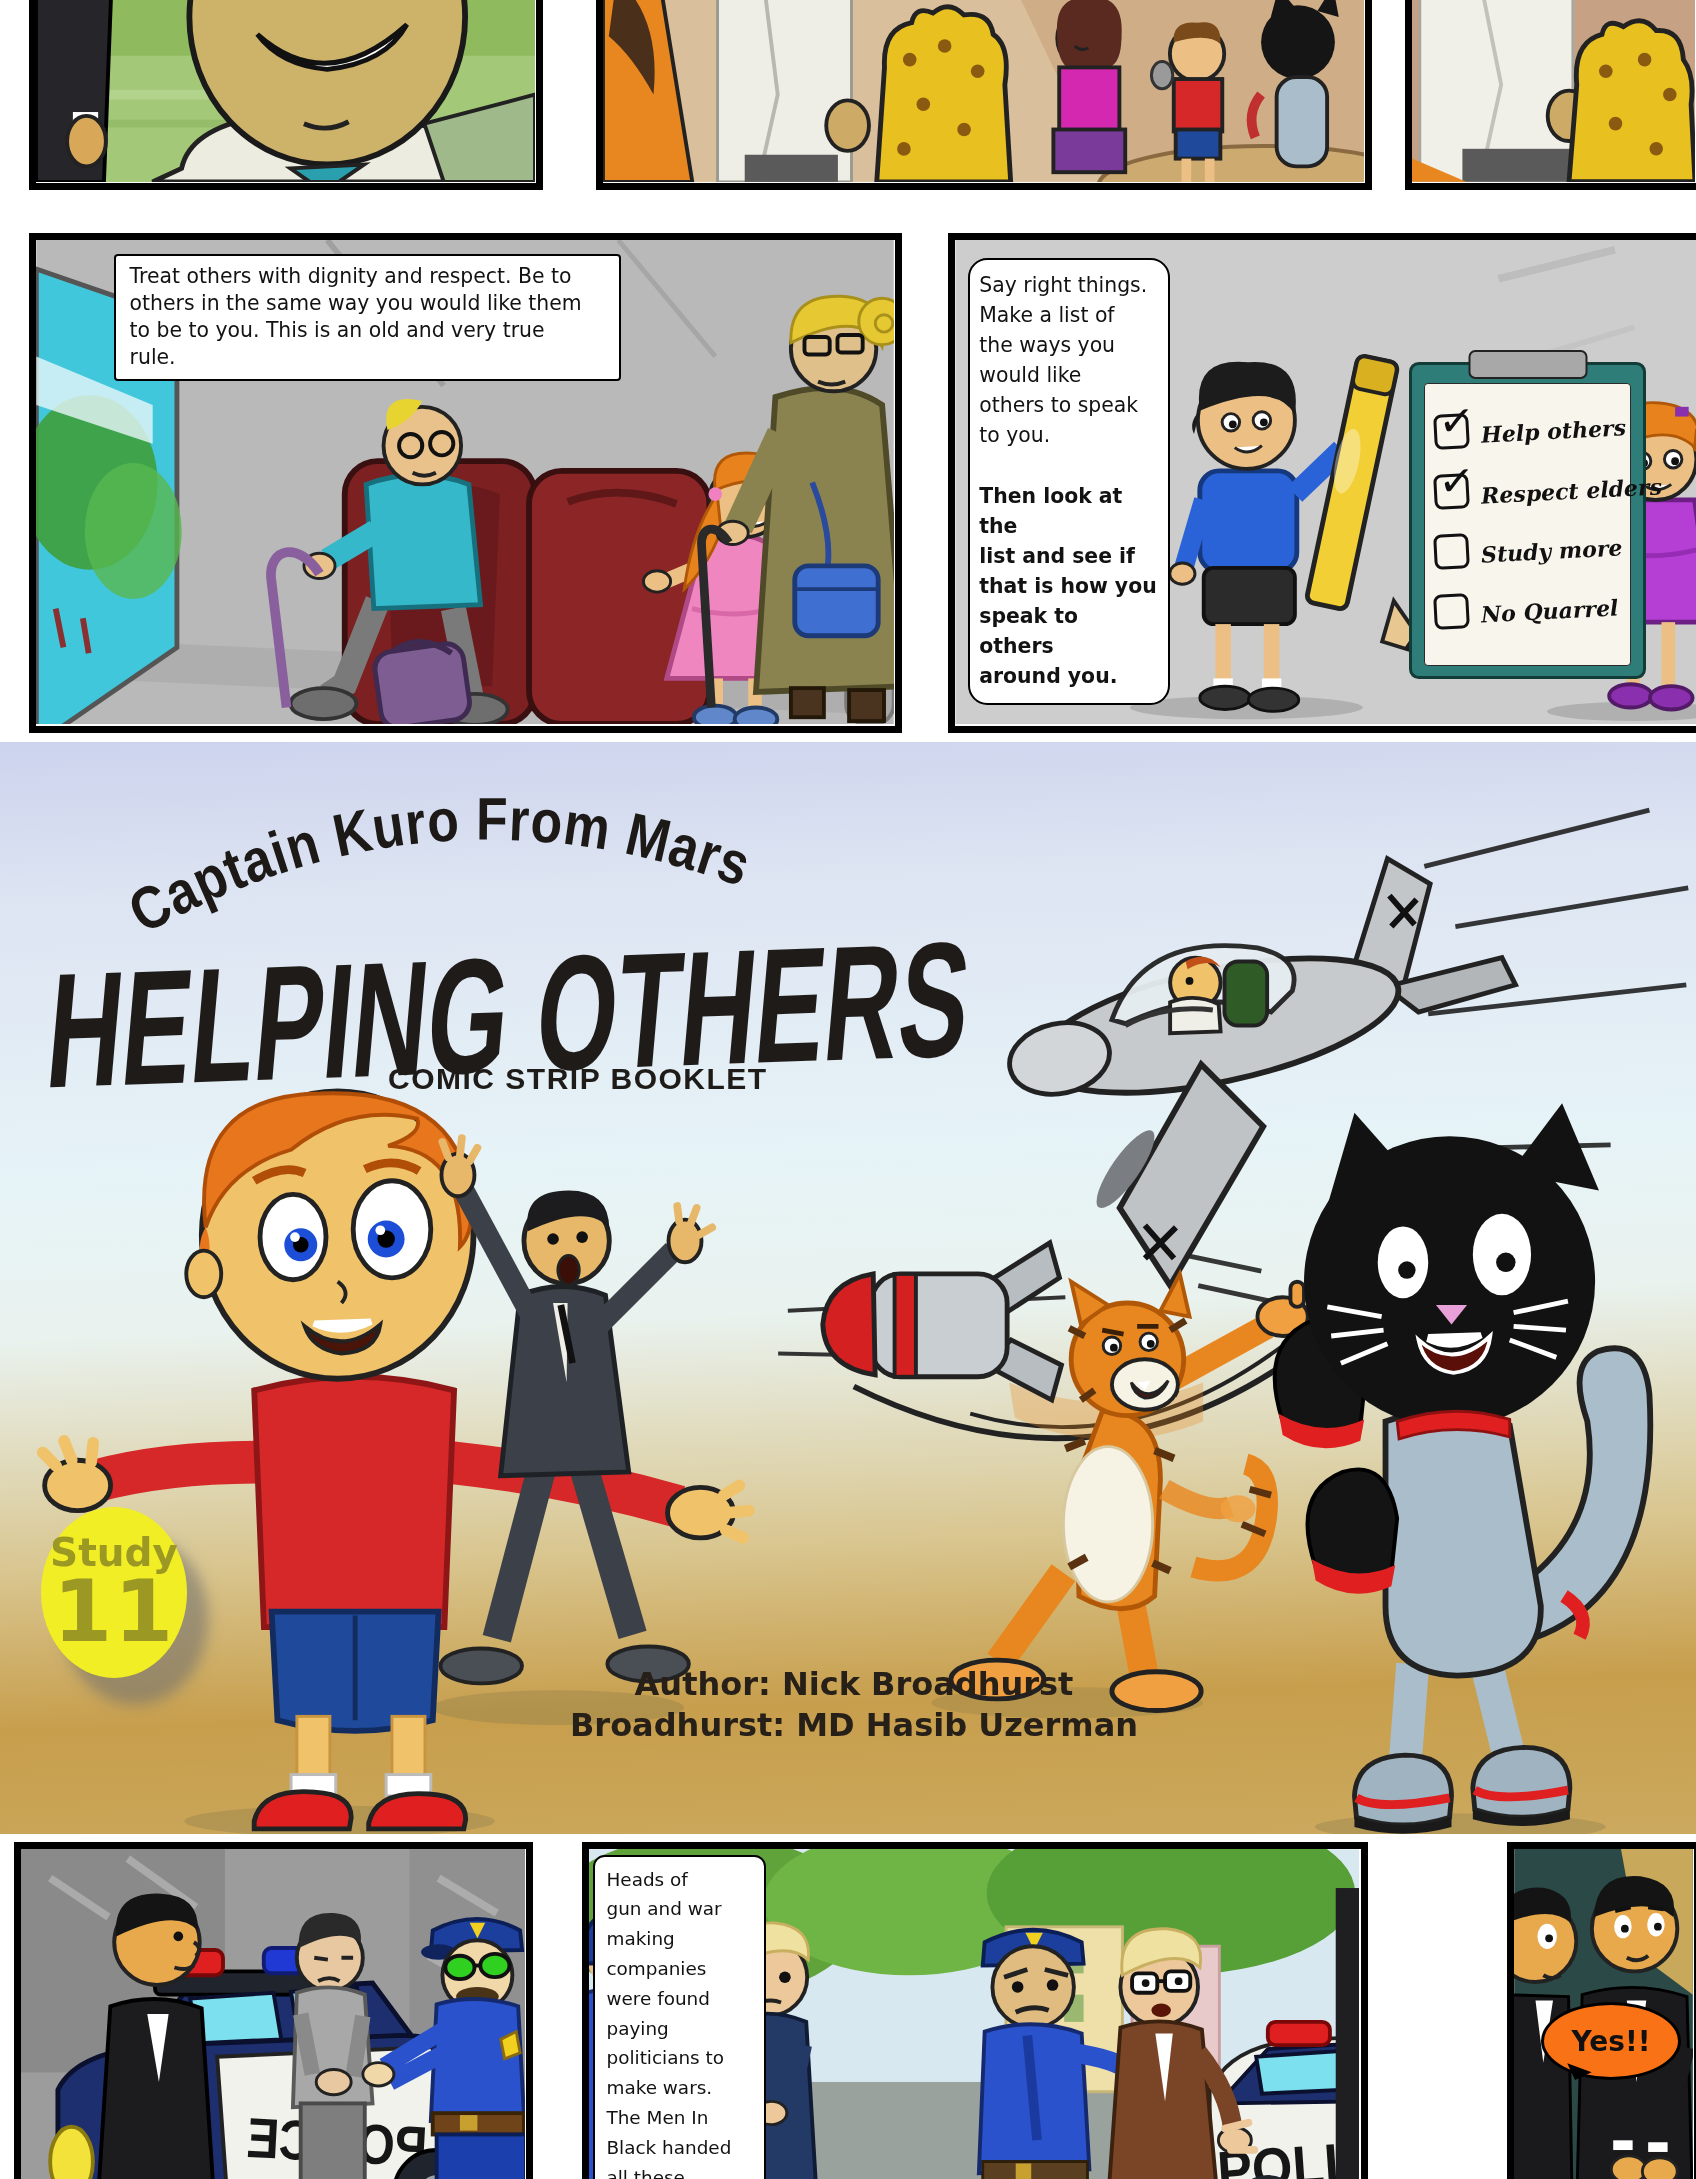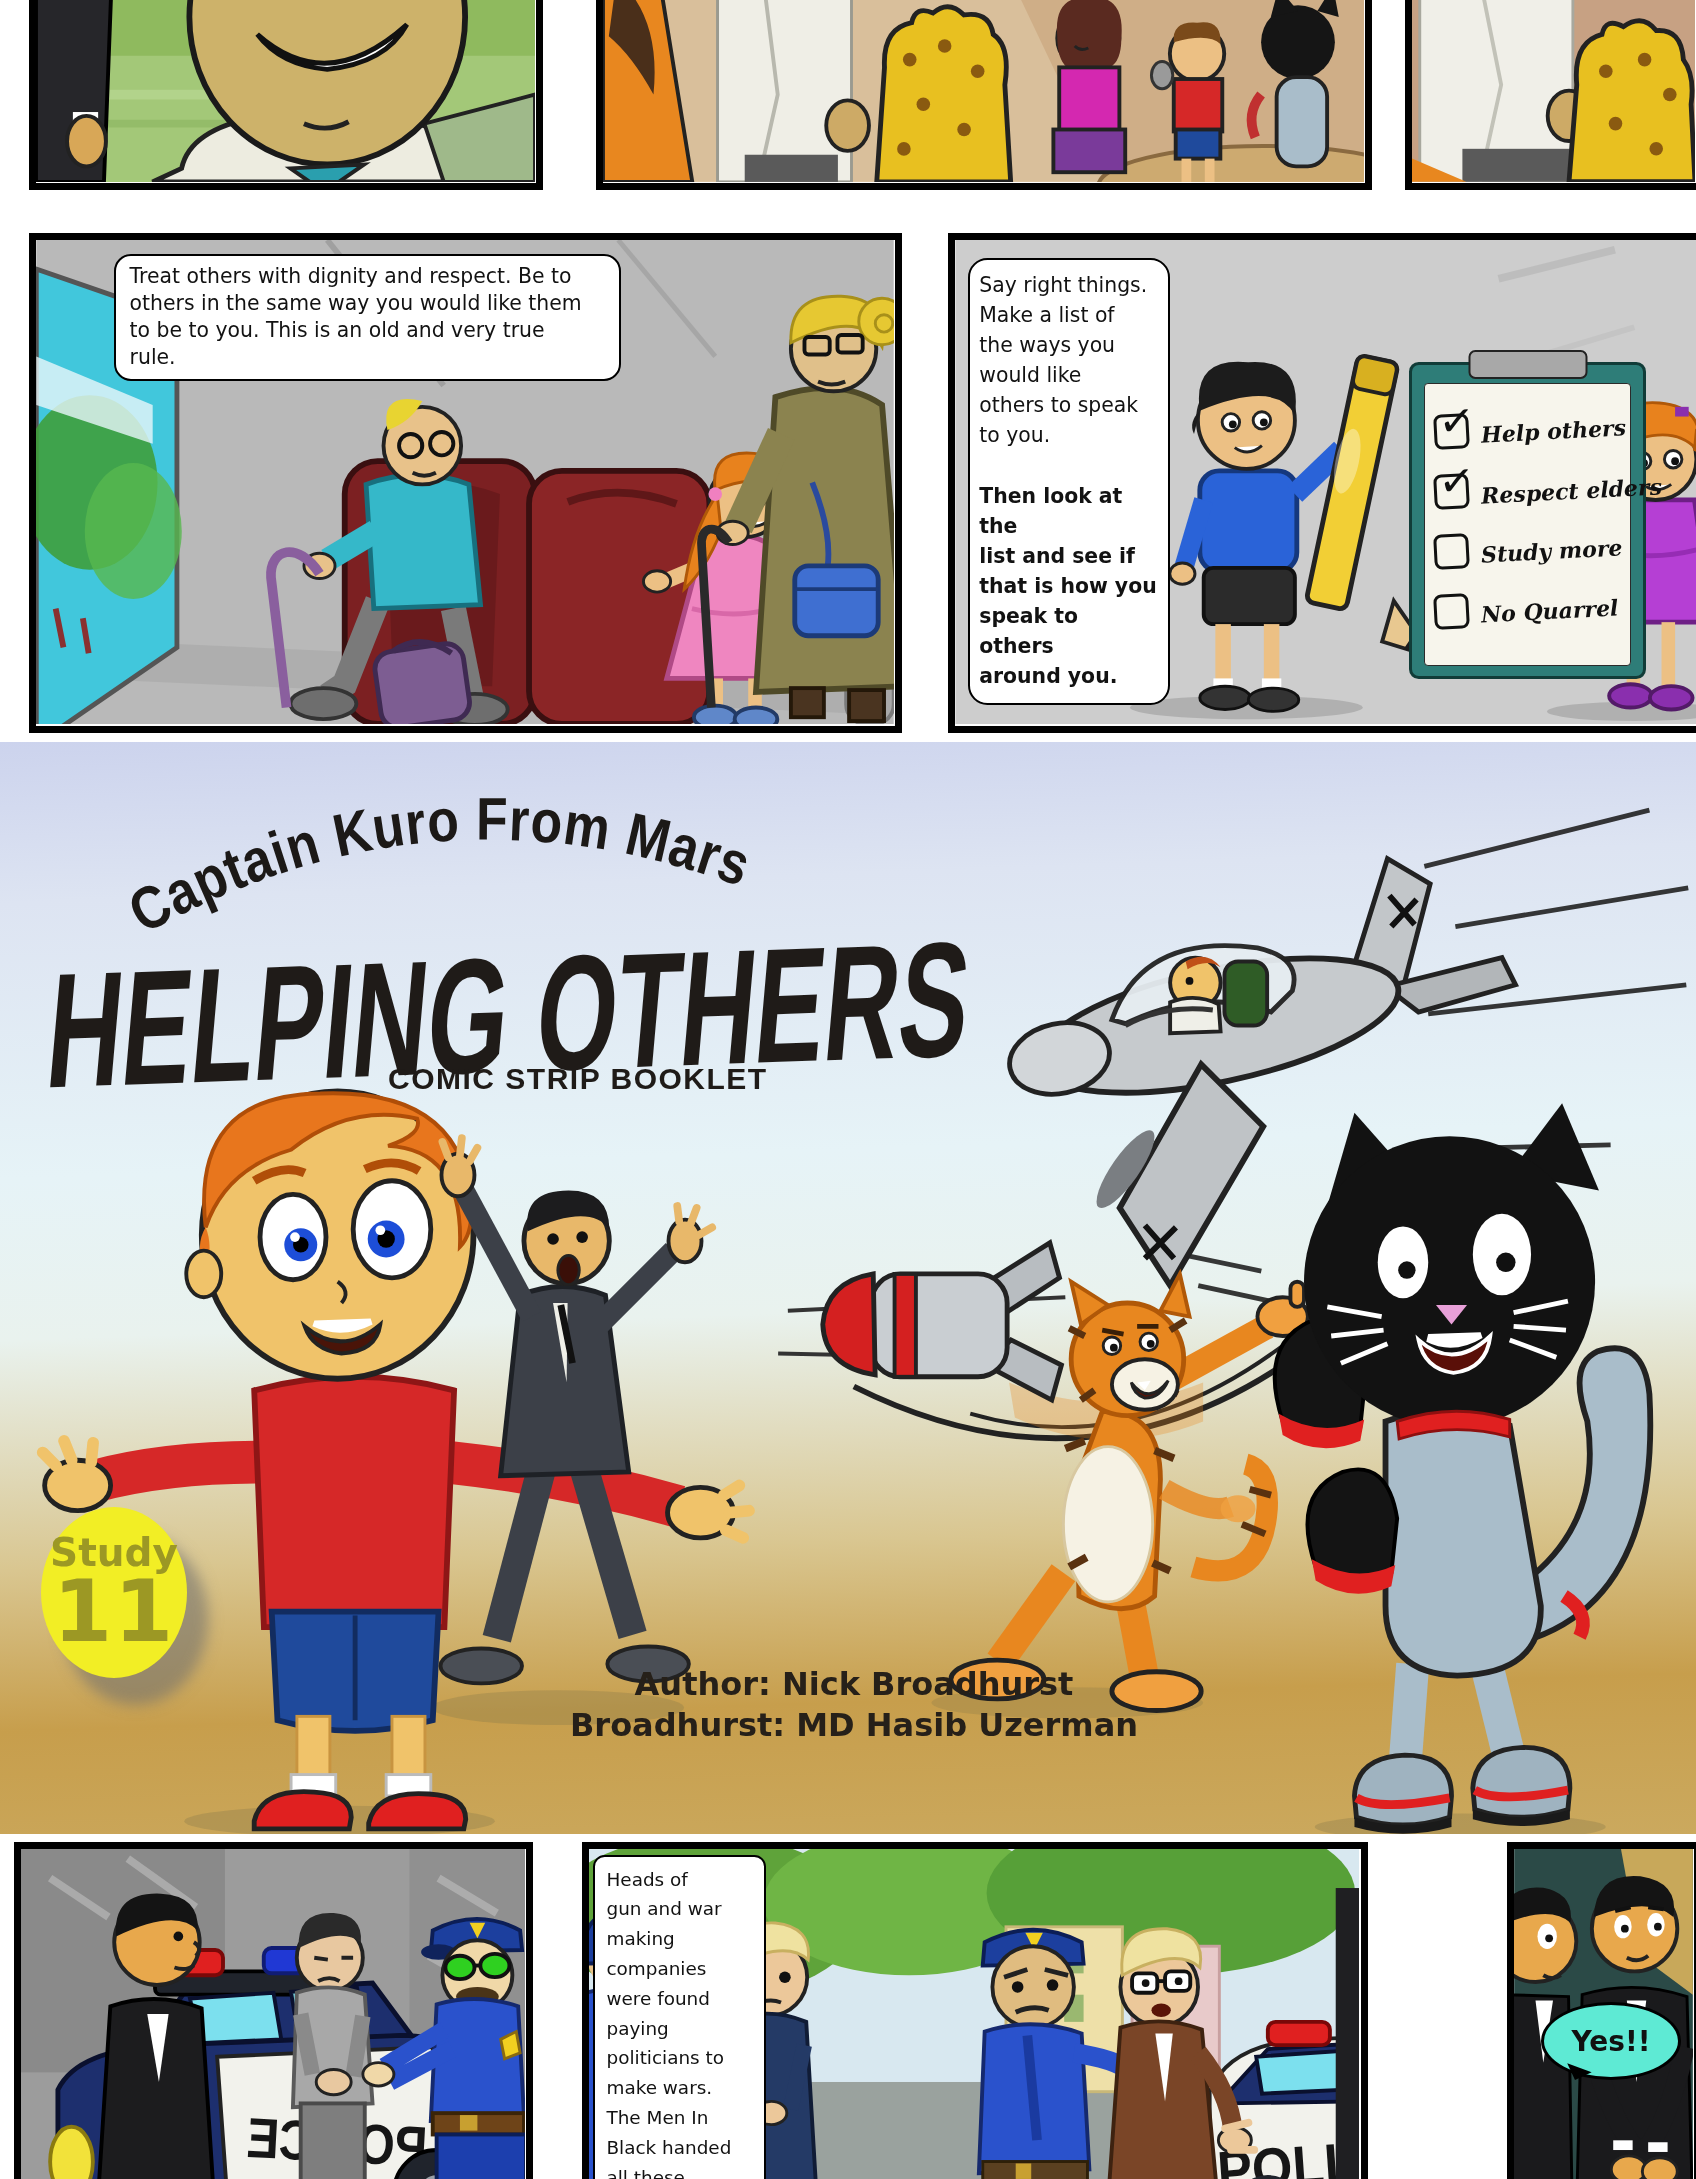--- a/index.html
+++ b/index.html
@@ -4,21 +4,21 @@
 <style>
   html,body{margin:0;padding:0;background:#ffffff;}
   .page{position:relative;width:1696px;height:2179px;background:#fff;overflow:hidden;
         font-family:"DejaVu Sans",sans-serif;}
   .panel{position:absolute;background:#fff;border:7.8px solid #000;box-sizing:border-box;overflow:hidden;}
   .panel svg{position:absolute;left:0;top:0;display:block;}
   .caption{position:absolute;background:var(--caption-bg,#fff);border:2.9px solid #000;border-radius:15.5px;
            color:#121212;font-family:"DejaVu Sans",sans-serif;box-sizing:border-box;z-index:5;}
   .caption .cap-text{white-space:pre-line;display:block;}
   
-  .cap-d{left:78px;top:13.6px;width:507px;padding:7.8px 13.6px;font-size:20.4px;line-height:1.32;border-radius:17px;}
+  .cap-d{left:78px;top:13.6px;width:507px;padding:7.8px 13.6px;font-size:20.4px;line-height:1.32;border-radius:4px;}
   
   .cap-e{left:12.6px;top:17.5px;width:202px;min-height:415px;padding:11.6px 9.7px;font-size:20.4px;line-height:1.47;border-radius:19.4px;}
   .cap-e .cap-text + .cap-text{margin-top:31px;font-weight:bold;}
   
   .cap-g{left:3.9px;top:5.8px;width:173px;padding:7.8px 11.6px;font-size:18.4px;line-height:1.62;border-radius:11.6px;}
 
   
   .cover{position:absolute;left:0;top:742px;width:1696px;height:1092px;overflow:hidden;
      background:linear-gradient(178deg,var(--cover-sky,#ccd3ed) 0%, #dde4f2 14%, var(--cover-sky-light,#e6f3f7) 38%,
        #e9f2ee 52%, #d9c690 72%, var(--cover-gold,#c79e4c) 86%, #cba95e 100%);}
@@ -46,21 +46,21 @@
      border:1.9px solid #2b2b2b;border-radius:3.9px;padding:17.5px 7.8px 5.8px 9.7px;box-sizing:border-box;}
   .cl-row{display:flex;align-items:center;height:60px;}
   .cl-box{position:relative;width:29px;height:29px;border:3.9px solid #111;border-radius:7.8px;flex:0 0 auto;
      transform:rotate(-3deg);background:transparent;}
   .cl-check{position:absolute;left:1.9px;top:-21.3px;font-size:43px;font-weight:bold;color:#111;
      font-family:"DejaVu Sans",sans-serif;transform:rotate(6deg);}
   .cl-label{margin-left:11.6px;font-family:"DejaVu Serif",serif;font-style:italic;font-weight:600;
      font-size:22px;color:#111;transform:rotate(-3deg);white-space:nowrap;}
 
   
-  .bubble{position:absolute;left:27px;top:153px;width:134px;height:72px;background:#5eead4;border:3.9px solid #000;
+  .bubble{position:absolute;left:27px;top:153px;width:134px;height:72px;background:#f97316;border:3.9px solid #000;
      border-radius:50%;z-index:5;display:flex;align-items:center;justify-content:center;
      font-size:28px;font-weight:bold;color:#111;}
   .bubble:after{content:"";position:absolute;left:17.5px;bottom:-15.5px;width:0;height:0;
      border:13.6px solid transparent;border-top-color:#000;transform:rotate(20deg);}
 </style>
 </head>
 <body>
 
 <div class="page">
 

